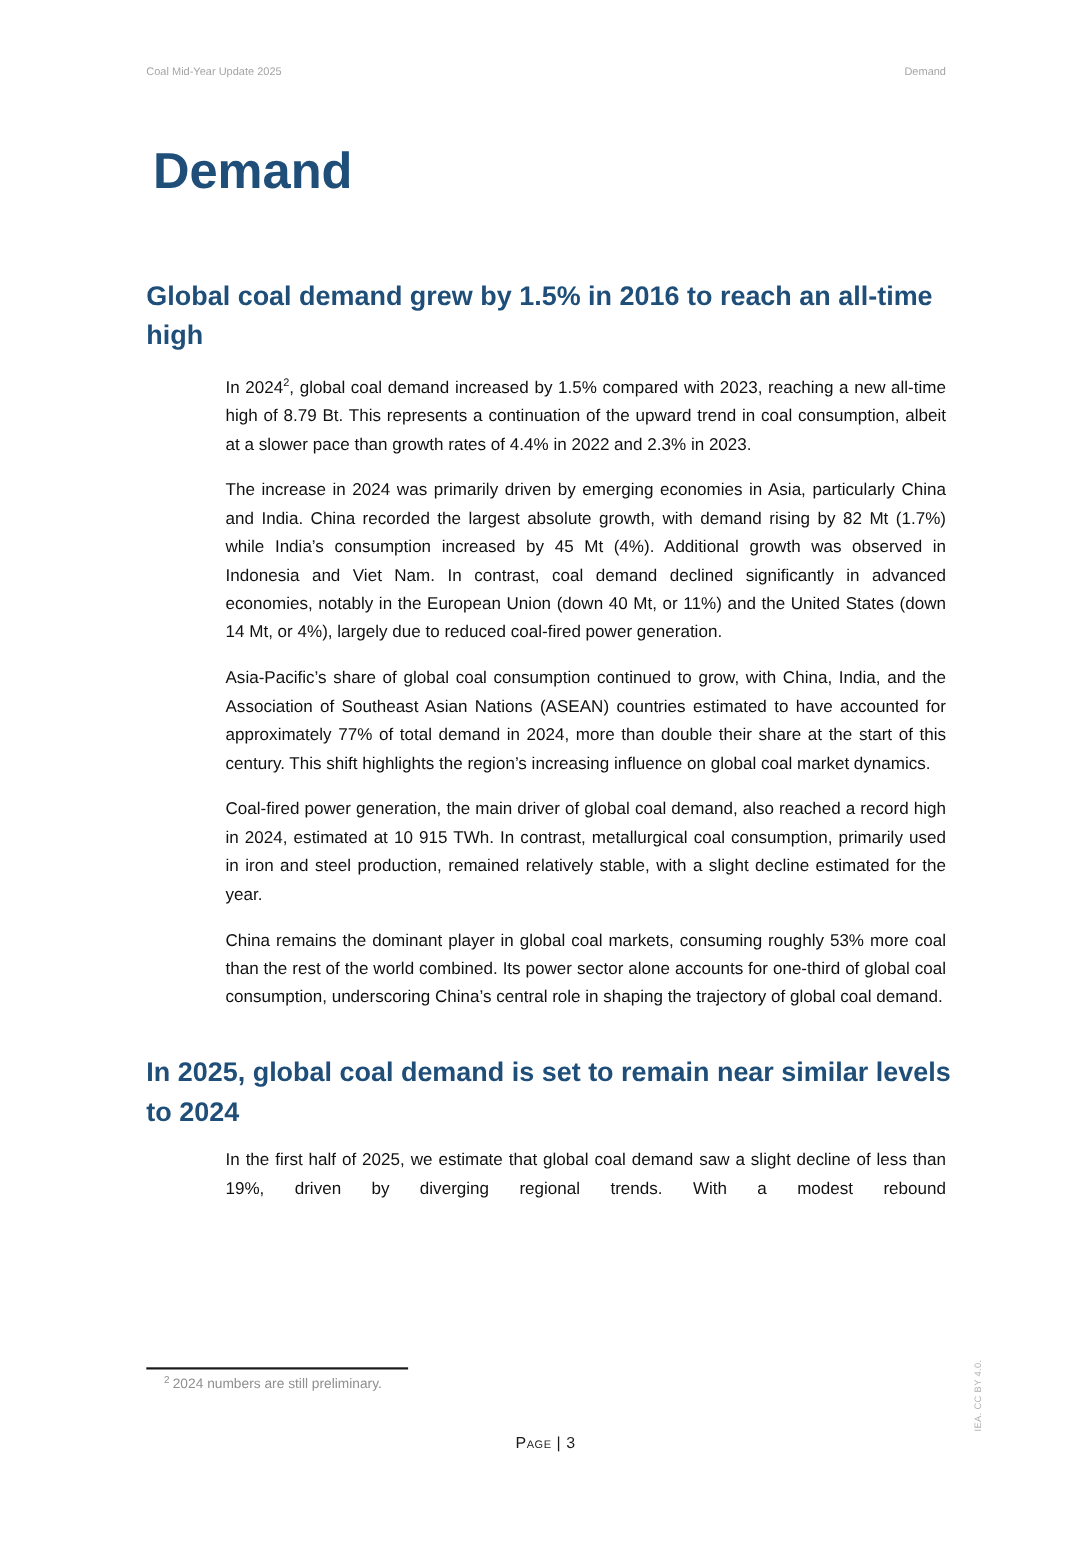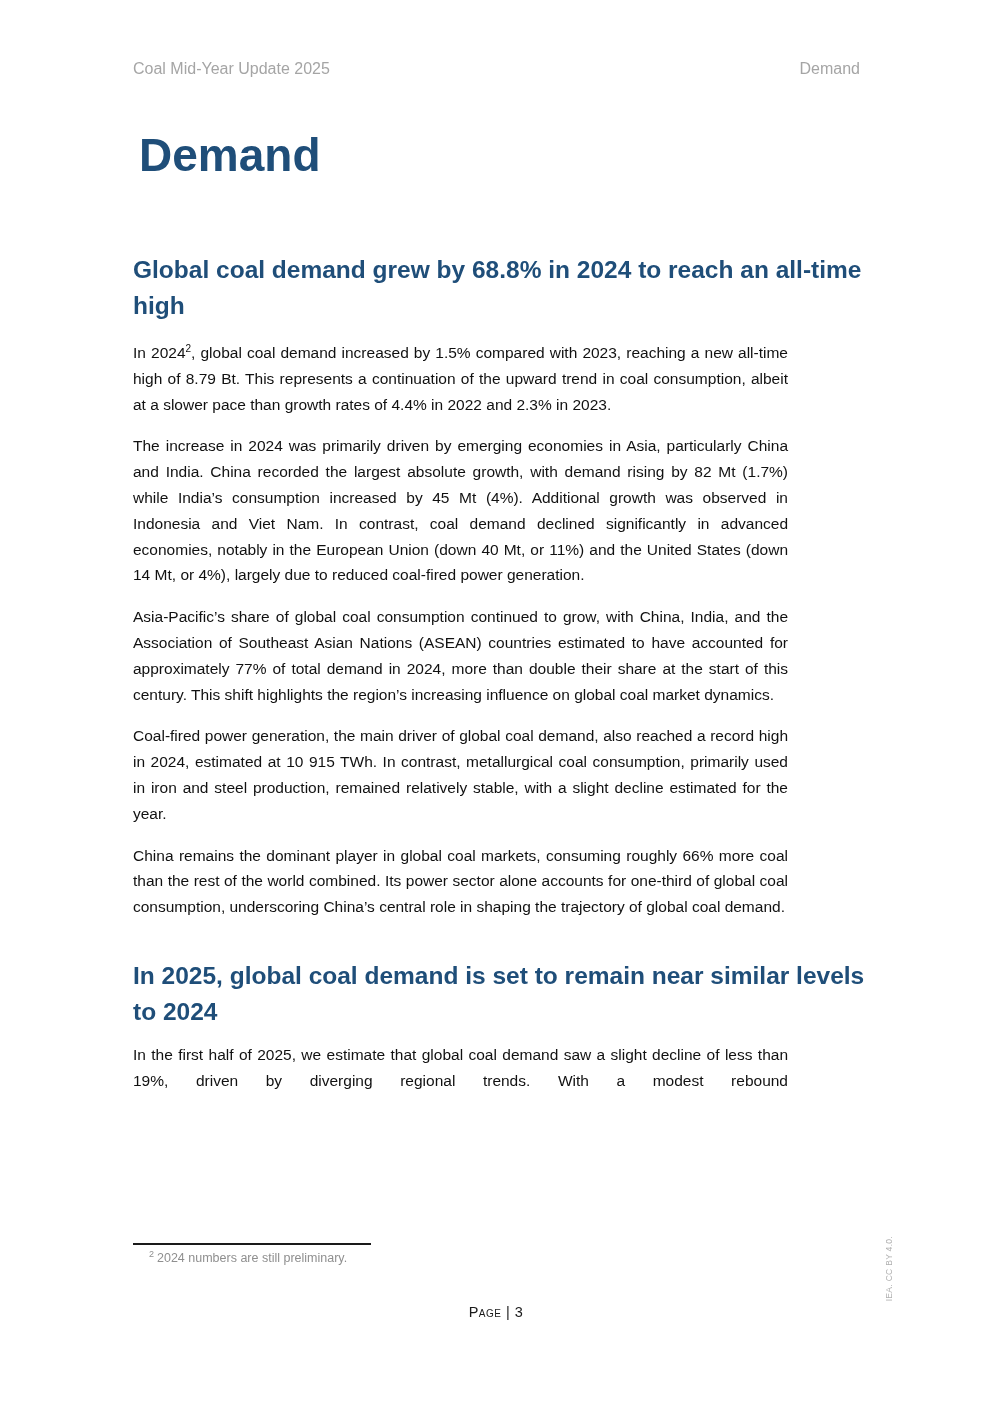--- a/index.html
+++ b/index.html
@@ -11,21 +11,21 @@
     font-family: "Liberation Sans", sans-serif;
     overflow: hidden;
   }
   .running-header {
     position: absolute;
     top: 60px;
     left: 133px;
     width: 727px;
     display: flex;
     justify-content: space-between;
-    font-size: 16px;
+    font-size: 10px;
     color: #a5a5a5;
   }
   .content {
     position: absolute;
     top: 128px;
     left: 133px;
     width: 745px;
   }
   .chapter-title {
     margin: 0 0 0 6px;
@@ -38,20 +38,21 @@
     margin: 0;
     width: 745px;
     font-size: 24.5px;
     line-height: 36px;
     font-weight: bold;
     color: #1f4e79;
   }
   .sec1 .section-heading { margin-top: 70px; }
   .sec2 .section-heading { margin-top: 38px; }
   .body-text {
+    margin-left: 72px;
     width: 655px;
     color: #111111;
     font-size: 15.5px;
     line-height: 25.8px;
     text-align: justify;
   }
   .body-text p { margin: 16px 0 0 0; }
   .sec2 .body-text p { margin-top: 12px; }
   .justify-all { text-align-last: justify; }
   sup.fn-ref {
@@ -111,27 +112,27 @@
   <header class="running-header">
     <span>Coal Mid-Year Update 2025</span>
     <span>Demand</span>
   </header>
 
   <main class="content">
 
     <h1 class="chapter-title">Demand</h1>
 
     <section class="sec1">
-      <h2 class="section-heading">Global coal demand grew by 68.8% in 2024 to reach an all-time high</h2>
+      <h2 class="section-heading">Global coal demand grew by 1.5% in 2016 to reach an all-time high</h2>
       <div class="body-text">
         <p><span>In 2024</span><sup class="fn-ref">2</sup><span>, global coal demand increased by 1.5% compared with 2023, reaching a new all-time high of 8.79 Bt. This represents a continuation of the upward trend in coal consumption, albeit at a slower pace than growth rates of 4.4% in 2022 and 2.3% in 2023.</span></p>
         <p>The increase in 2024 was primarily driven by emerging economies in Asia, particularly China and India. China recorded the largest absolute growth, with demand rising by 82 Mt (1.7%) while India’s consumption increased by 45 Mt (4%). Additional growth was observed in Indonesia and Viet Nam. In contrast, coal demand declined significantly in advanced economies, notably in the European Union (down 40 Mt, or 11%) and the United States (down 14 Mt, or 4%), largely due to reduced coal-fired power generation.</p>
         <p>Asia-Pacific’s share of global coal consumption continued to grow, with China, India, and the Association of Southeast Asian Nations (ASEAN) countries estimated to have accounted for approximately 77% of total demand in 2024, more than double their share at the start of this century. This shift highlights the region’s increasing influence on global coal market dynamics.</p>
         <p>Coal-fired power generation, the main driver of global coal demand, also reached a record high in 2024, estimated at 10 915 TWh. In contrast, metallurgical coal consumption, primarily used in iron and steel production, remained relatively stable, with a slight decline estimated for the year.</p>
-        <p>China remains the dominant player in global coal markets, consuming roughly 66% more coal than the rest of the world combined. Its power sector alone accounts for one-third of global coal consumption, underscoring China’s central role in shaping the trajectory of global coal demand.</p>
+        <p>China remains the dominant player in global coal markets, consuming roughly 53% more coal than the rest of the world combined. Its power sector alone accounts for one-third of global coal consumption, underscoring China’s central role in shaping the trajectory of global coal demand.</p>
       </div>
     </section>
 
     <section class="sec2">
       <h2 class="section-heading">In 2025, global coal demand is set to remain near similar levels to 2024</h2>
       <div class="body-text">
         <p class="justify-all">In the first half of 2025, we estimate that global coal demand saw a slight decline of less than 19%, driven by diverging regional trends. With a modest rebound</p>
       </div>
     </section>
 

